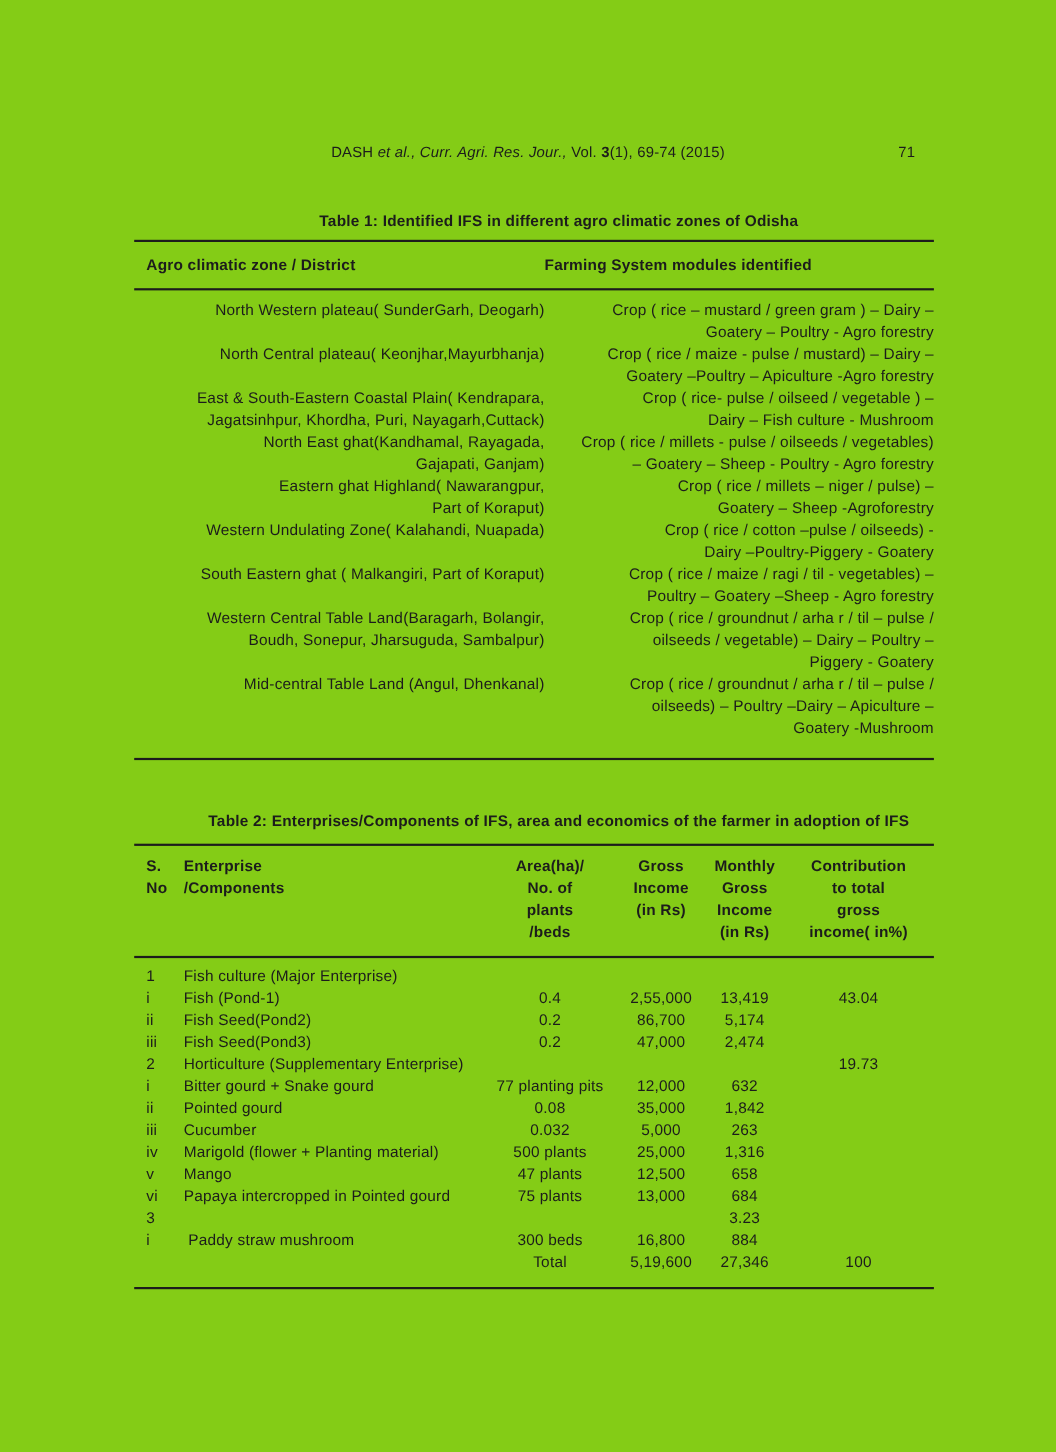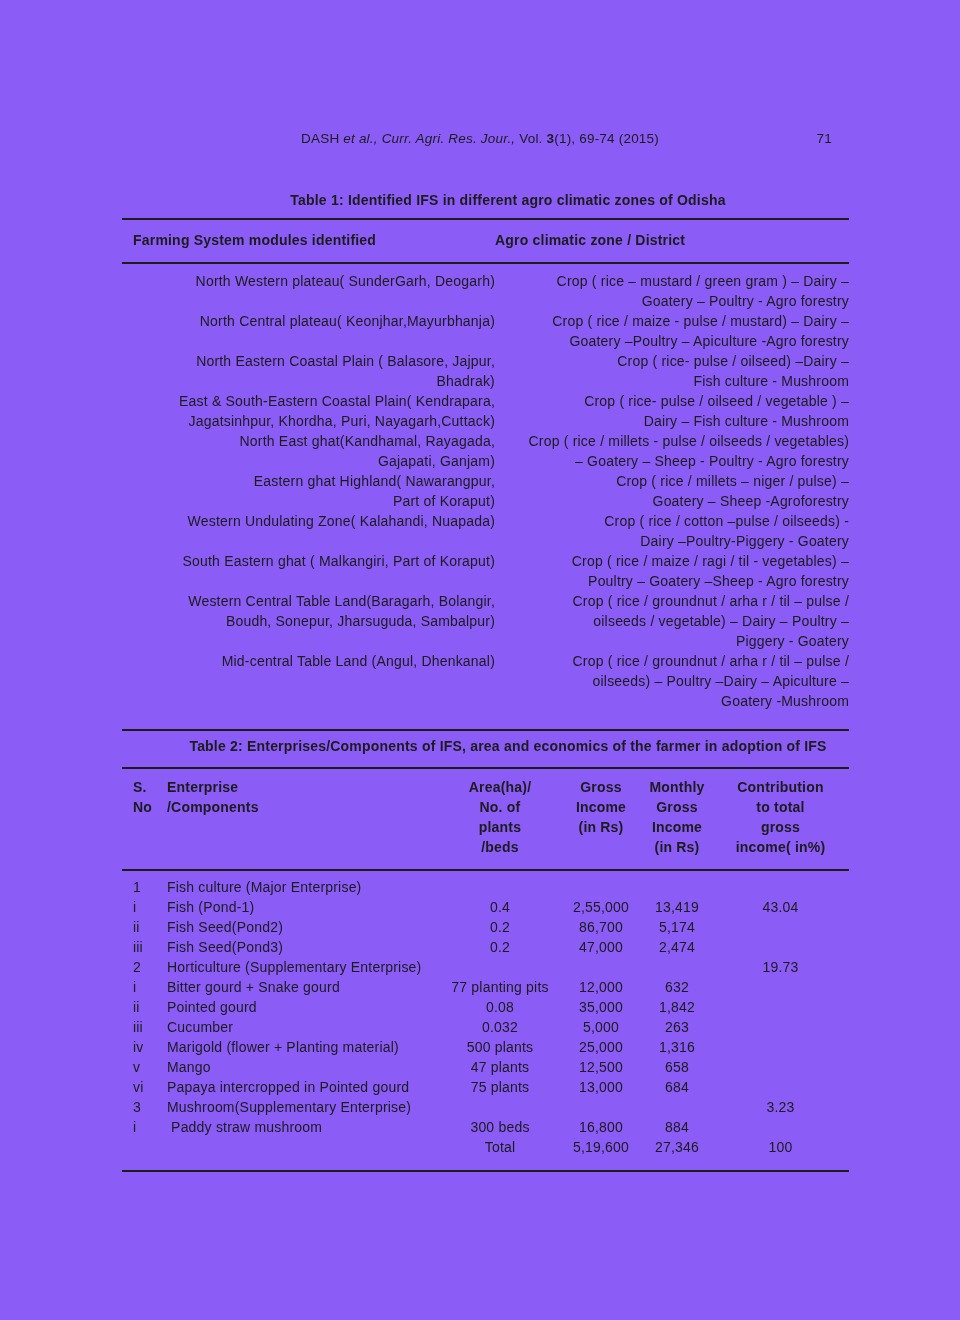--- a/index.html
+++ b/index.html
@@ -1,20 +1,20 @@
 <!DOCTYPE html>
 <html><head>
 <meta charset="utf-8">
 <style>
   * { margin:0; padding:0; box-sizing:border-box; }
   html,body { background:#ffffff; }
   .page {
     position:relative;
     width:960px; height:1320px;
-    background:#8b5cf6;
+    background:#84cc16;
     color:#1c1c1c;
     font-family:"Liberation Sans", sans-serif;
     font-size:14px;
     letter-spacing:0.2px;
     overflow:hidden;
   }
   
   .doc-header {
     position:absolute; top:129px; left:0; width:100%;
     text-align:center; font-size:13.5px; line-height:20px;
@@ -64,40 +64,34 @@
   <div class="doc-header">
     <span>DASH </span><span class="it">et al., Curr. Agri. Res. Jour.,</span><span> Vol. </span><span class="bd">3</span><span>(1), 69-74 (2015)</span>
   </div>
   <div class="page-num">71</div>
 
   <div class="tbl-title" id="t1-title">Table 1: Identified IFS in different agro climatic zones of Odisha</div>
 
   <div id="t1">
     <div class="rule"></div>
     <div class="t1-header">
+      <div>Agro climatic zone / District</div>
       <div>Farming System modules identified</div>
-      <div>Agro climatic zone / District</div>
     </div>
     <div class="rule"></div>
     <div class="t1-body">
         <div class="t1-row">
           <div class="cell">North Western plateau( SunderGarh, Deogarh)</div>
           <div class="cell">Crop ( rice – mustard / green gram ) – Dairy –
 Goatery – Poultry - Agro forestry</div>
         </div>
         <div class="t1-row">
           <div class="cell">North Central plateau( Keonjhar,Mayurbhanja)</div>
           <div class="cell">Crop ( rice / maize - pulse / mustard) – Dairy –
 Goatery –Poultry – Apiculture -Agro forestry</div>
-        </div>
-        <div class="t1-row">
-          <div class="cell">North Eastern Coastal Plain ( Balasore, Jajpur,
-Bhadrak)</div>
-          <div class="cell">Crop ( rice- pulse / oilseed) –Dairy –
-Fish culture - Mushroom</div>
         </div>
         <div class="t1-row">
           <div class="cell">East &amp; South-Eastern Coastal Plain( Kendrapara,
 Jagatsinhpur, Khordha, Puri, Nayagarh,Cuttack)</div>
           <div class="cell">Crop ( rice- pulse / oilseed / vegetable ) –
 Dairy – Fish culture - Mushroom</div>
         </div>
         <div class="t1-row">
           <div class="cell">North East ghat(Kandhamal, Rayagada,
 Gajapati, Ganjam)</div>
@@ -247,21 +241,20 @@
         <div class="t2-row t2-cols">
           <div>vi</div>
           <div>Papaya intercropped in Pointed gourd</div>
           <div class="col-center">75 plants</div>
           <div class="col-center">13,000</div>
           <div class="col-center">684</div>
           <div class="col-center"></div>
         </div>
         <div class="t2-row t2-cols">
           <div>3</div>
-          <div>Mushroom(Supplementary Enterprise)</div>
           <div class="col-center"></div>
           <div class="col-center"></div>
           <div class="col-center"></div>
           <div class="col-center">3.23</div>
         </div>
         <div class="t2-row t2-cols">
           <div>i</div>
           <div>&nbsp;Paddy straw mushroom</div>
           <div class="col-center">300 beds</div>
           <div class="col-center">16,800</div>

